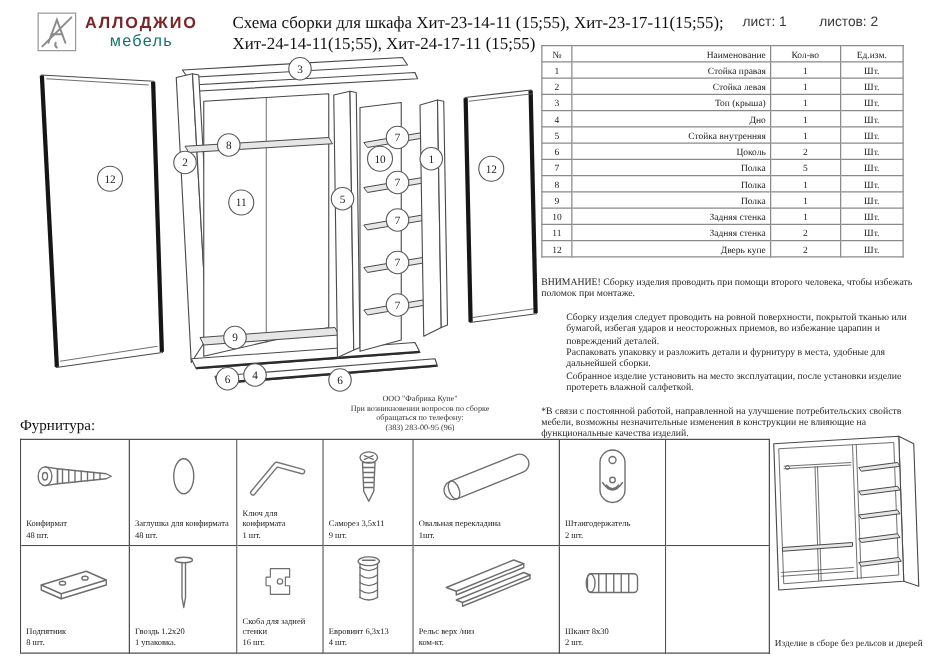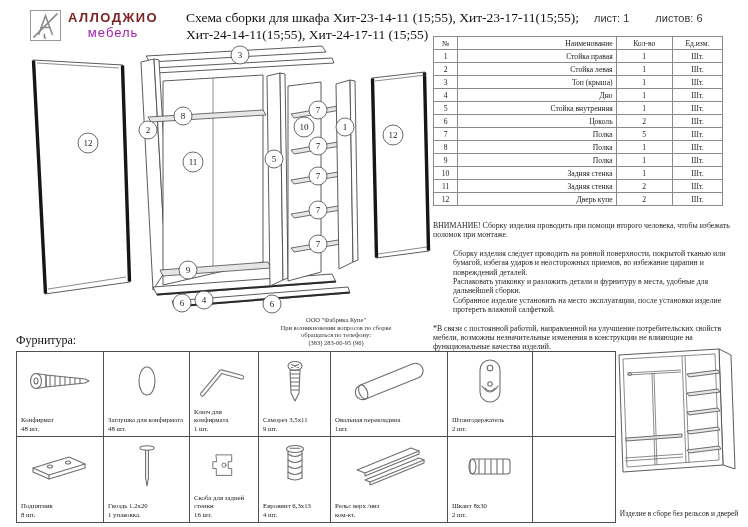--- a/index.html
+++ b/index.html
@@ -7,21 +7,21 @@
   .page { position:relative; width:748px; height:527px; background:#fff;
           font-family:"Liberation Serif", serif; color:#1a1a1a; overflow:hidden; }
 
   
   .brand { position:absolute; left:30px; top:10px; display:flex; align-items:flex-start; }
   .logo-box { width:31px; height:31px; border:1px solid #9a9a9a; display:block; }
   .brand-text { margin-left:7px; text-align:center; }
   .brand-name { display:block; font-family:"Liberation Sans", sans-serif; font-weight:bold;
                 font-size:13px; letter-spacing:1.5px; color:#7b2426; }
   .brand-sub  { display:block; font-family:"Liberation Sans", sans-serif; font-size:13px;
-                color:#a21caf; letter-spacing:1px; }
+                color:#0f766e; letter-spacing:1px; }
   .title { position:absolute; left:186px; top:9px; width:420px; font-size:13.5px; line-height:17px; color:#111; }
   .sheetinfo { position:absolute; left:594px; top:12px; font-family:"Liberation Sans", sans-serif;
                font-size:11px; color:#3a3a3a; display:flex; gap:26px; }
 
   
   .diagram { position:absolute; left:20px; top:44px; width:412px; height:290px; }
   .company-note { position:absolute; left:244px; top:316px; width:184px; text-align:center;
                   font-size:6.5px; line-height:7.6px; color:#333; }
 
   
@@ -87,21 +87,21 @@
     </span>
   </div>
 
   <div class="title">
     <div>Схема сборки для шкафа Хит-23-14-11 (15;55), Хит-23-17-11(15;55);</div>
     <div>Хит-24-14-11(15;55), Хит-24-17-11 (15;55)</div>
   </div>
 
   <div class="sheetinfo">
     <span>лист: 1</span>
-    <span>листов: 6</span>
+    <span>листов: 2</span>
   </div>
 
   <div class="diagram">
     <svg viewBox="0 0 412 290" width="412" height="290">
 
       <g>
         <polygon class="p" points="126,12 302,2 306,8 130,18"></polygon>
         <polygon class="p" points="134,24 312,14 314,19 136,29"></polygon>
       </g>
 

